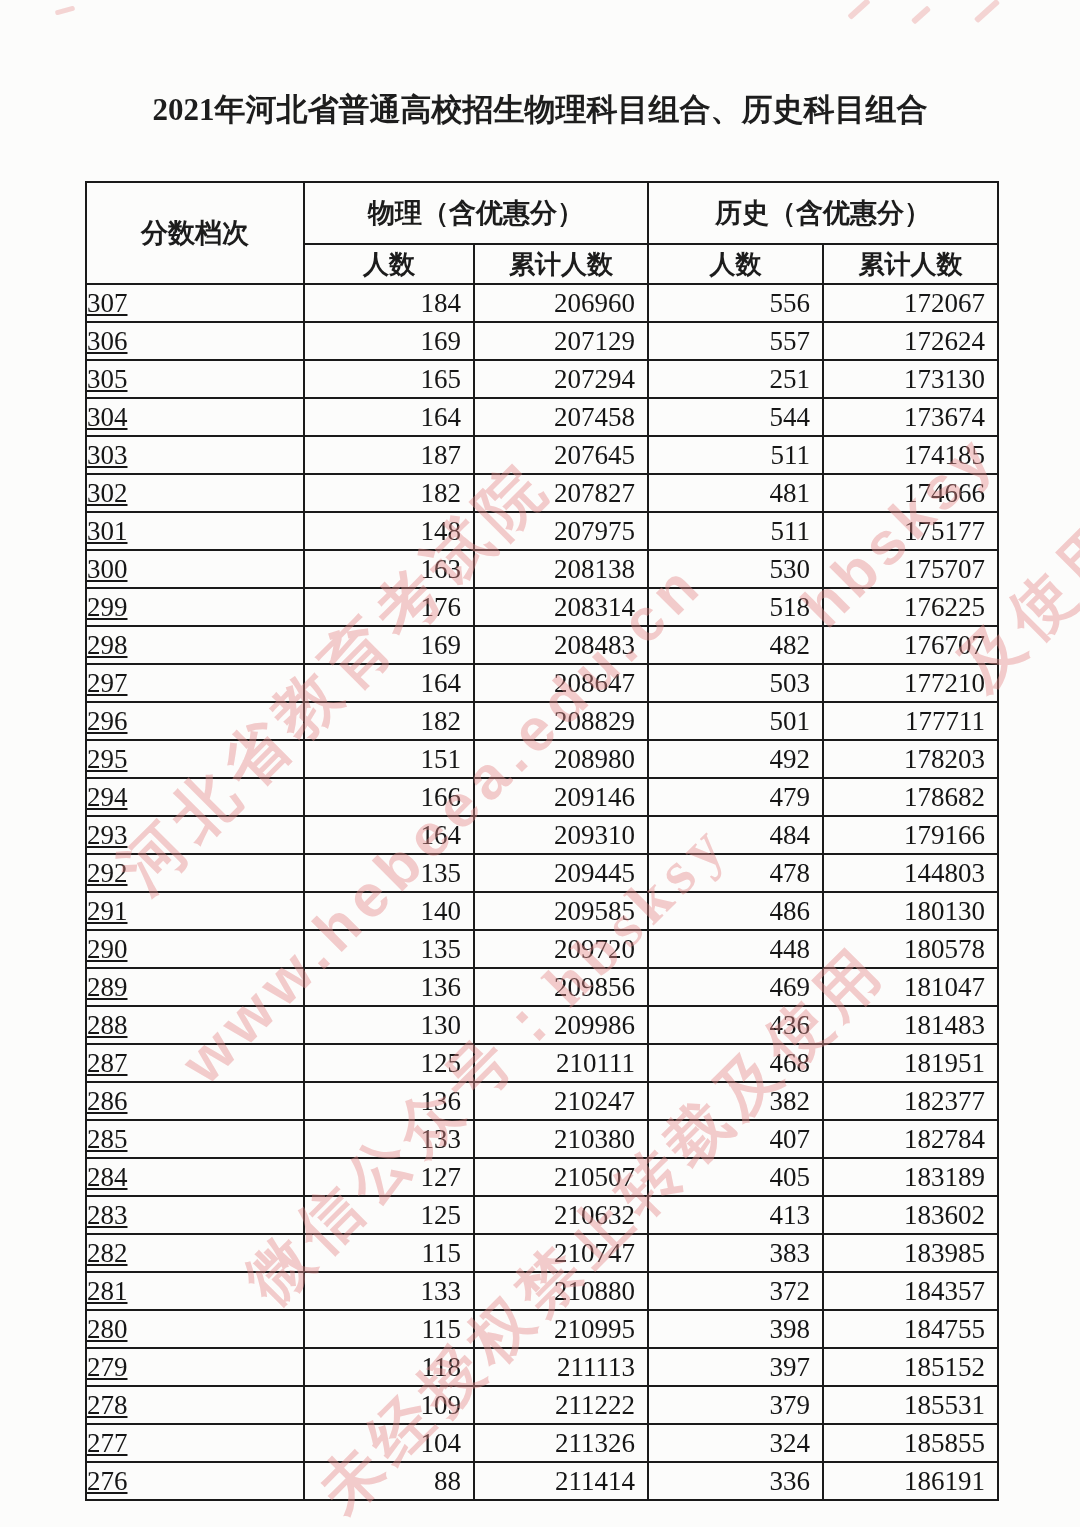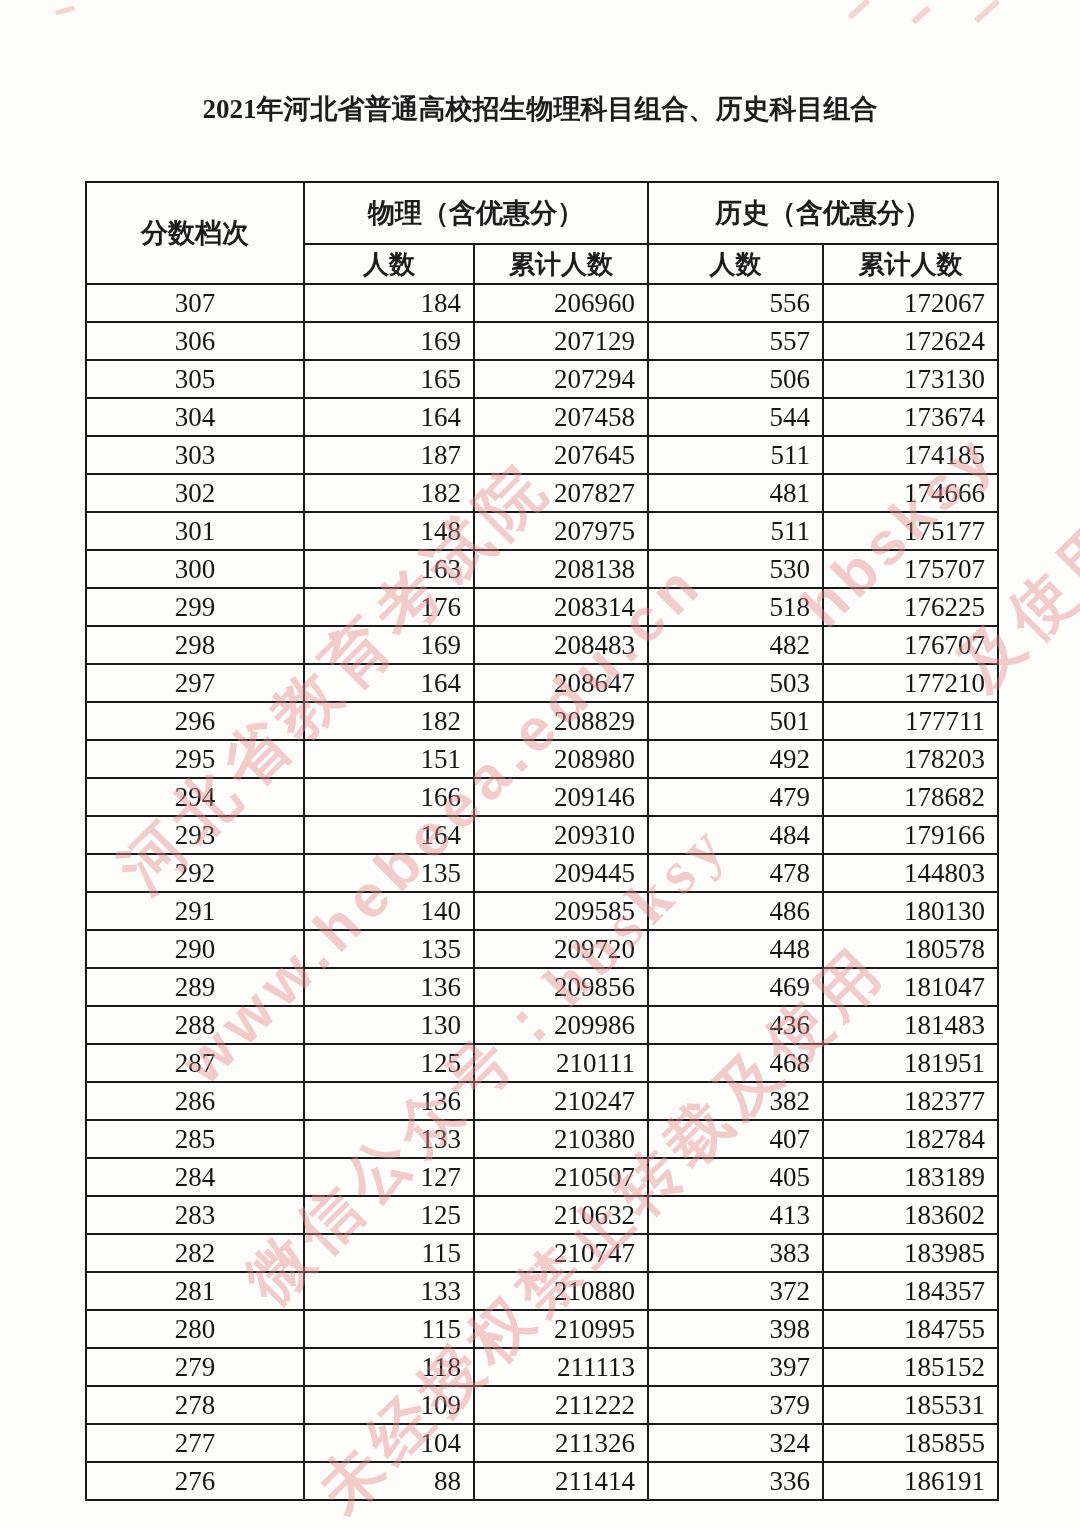--- a/index.html
+++ b/index.html
@@ -8,21 +8,21 @@
     width:1080px;height:1527px;
     margin:0 auto;
     background:#fcfcfb;
     overflow:hidden;
     font-family:"Liberation Serif","DejaVu Serif",serif;
     color:#1c1c1c;
   }
   .title{
     position:absolute;top:86px;left:0;width:100%;
     text-align:center;
-    font-size:27px;font-weight:bold;line-height:47px;
+    font-size:31px;font-weight:bold;line-height:47px;
     color:#1d1d1d;
     z-index:2;
   }
   .score-table{
     position:absolute;left:85px;top:181px;
     width:912px;
     border-collapse:collapse;
     table-layout:fixed;
     z-index:1;
   }
@@ -38,21 +38,21 @@
   }
   .score-table .hdr-top th{height:60px;}
   .score-table .hdr-sub th{height:38px;font-size:26px;}
   .score-table td{
     height:36px;
     font-size:27px;
     font-weight:normal;
     color:#161616;
     padding:0;
   }
-  .score-table td.score{text-align:center;}
+  .score-table td.score{text-align:left;text-decoration:underline;}
   .score-table td.num{text-align:right;padding-right:12px;}
   .page-footer{
     position:absolute;left:0;top:1448px;width:100%;
     text-align:center;
     font-size:22px;color:#2a2a2a;
     letter-spacing:2px;
     z-index:2;
   }
   
   .wm-layer{
@@ -119,21 +119,21 @@
           <td class="score">306</td>
           <td class="num">169</td>
           <td class="num">207129</td>
           <td class="num">557</td>
           <td class="num">172624</td>
         </tr>
         <tr>
           <td class="score">305</td>
           <td class="num">165</td>
           <td class="num">207294</td>
-          <td class="num">506</td>
+          <td class="num">251</td>
           <td class="num">173130</td>
         </tr>
         <tr>
           <td class="score">304</td>
           <td class="num">164</td>
           <td class="num">207458</td>
           <td class="num">544</td>
           <td class="num">173674</td>
         </tr>
         <tr>

